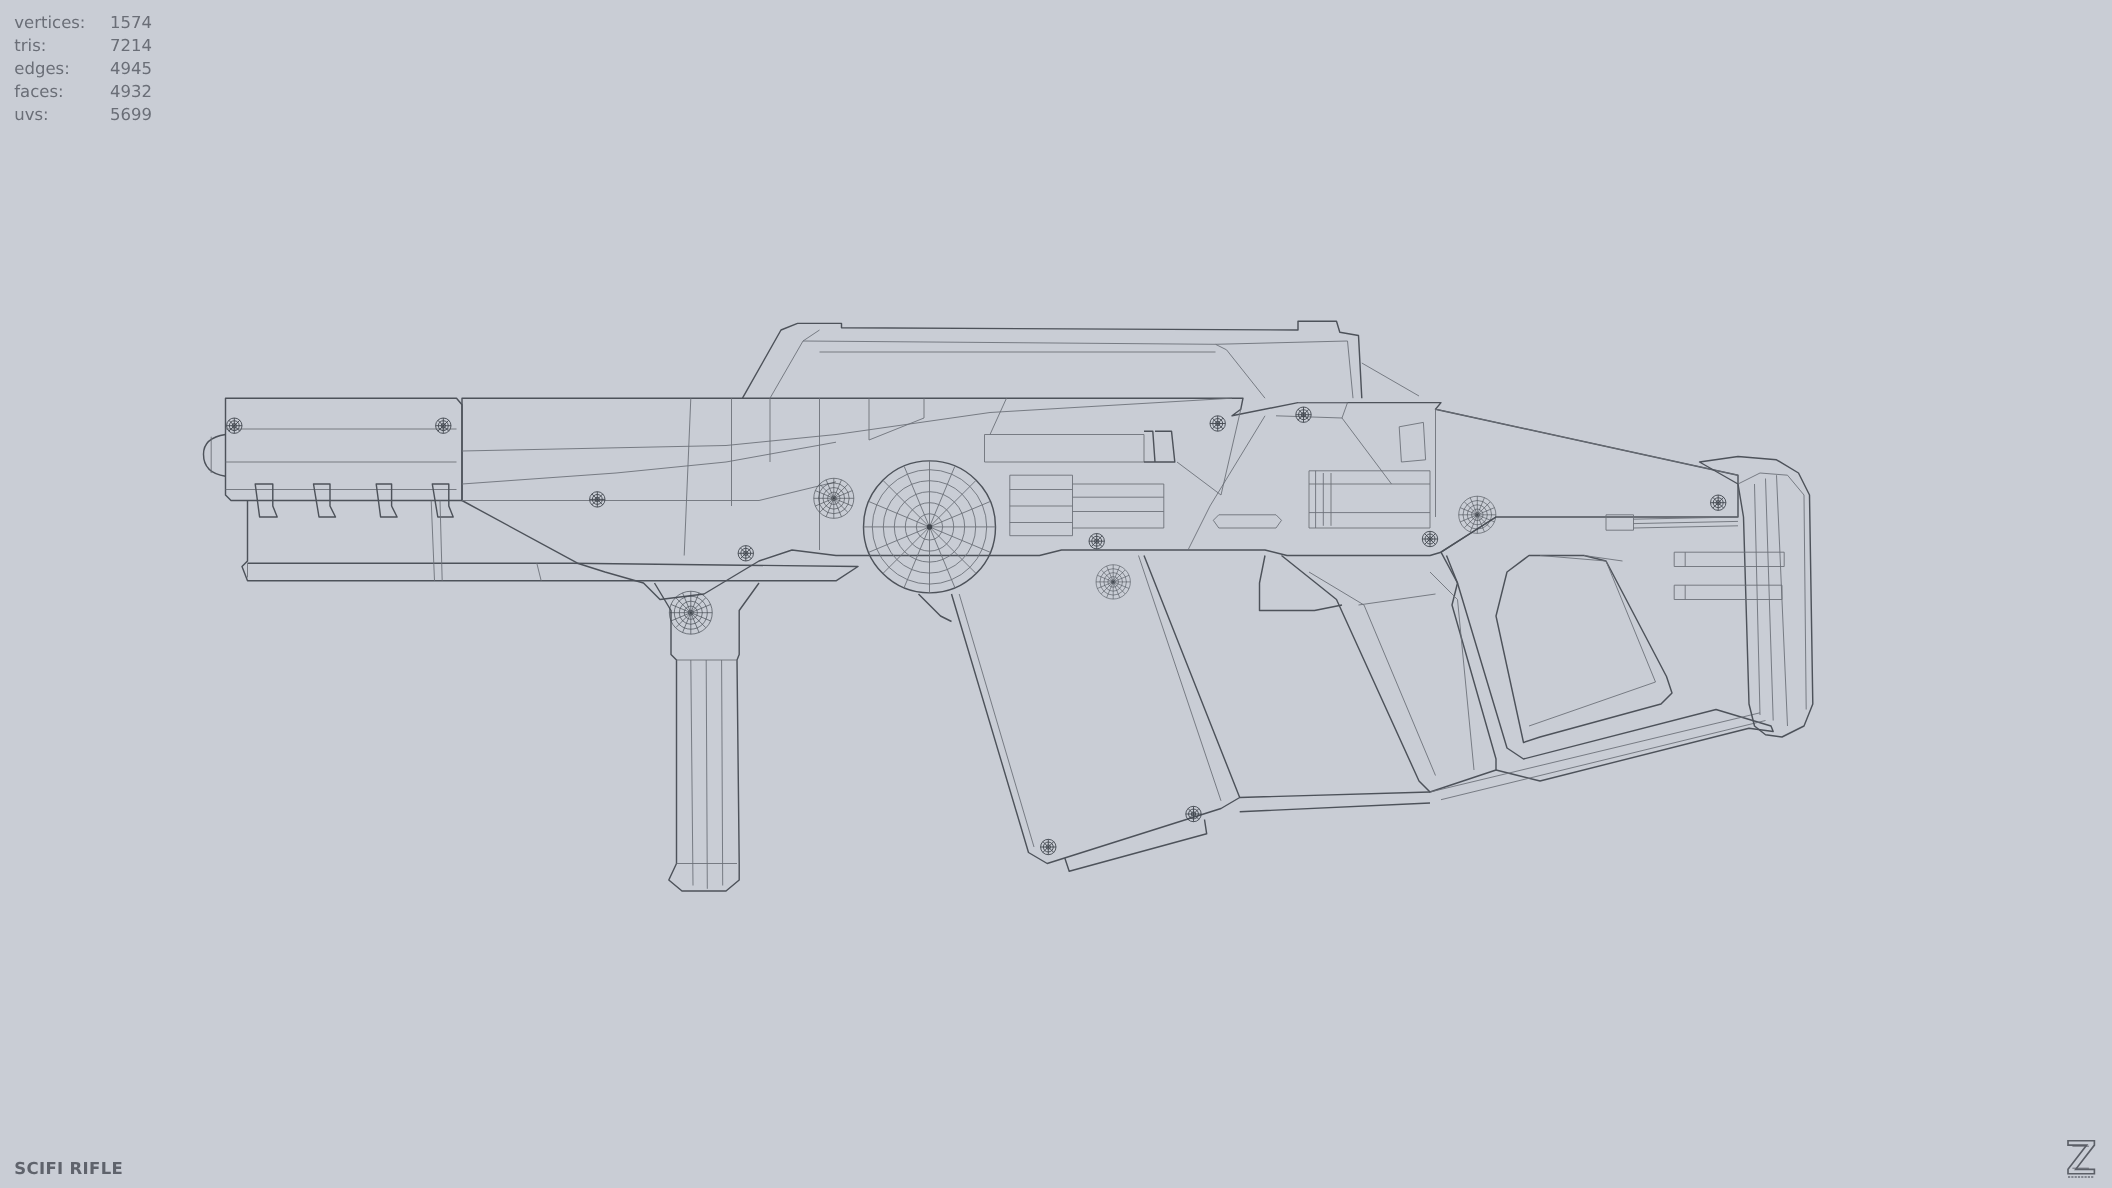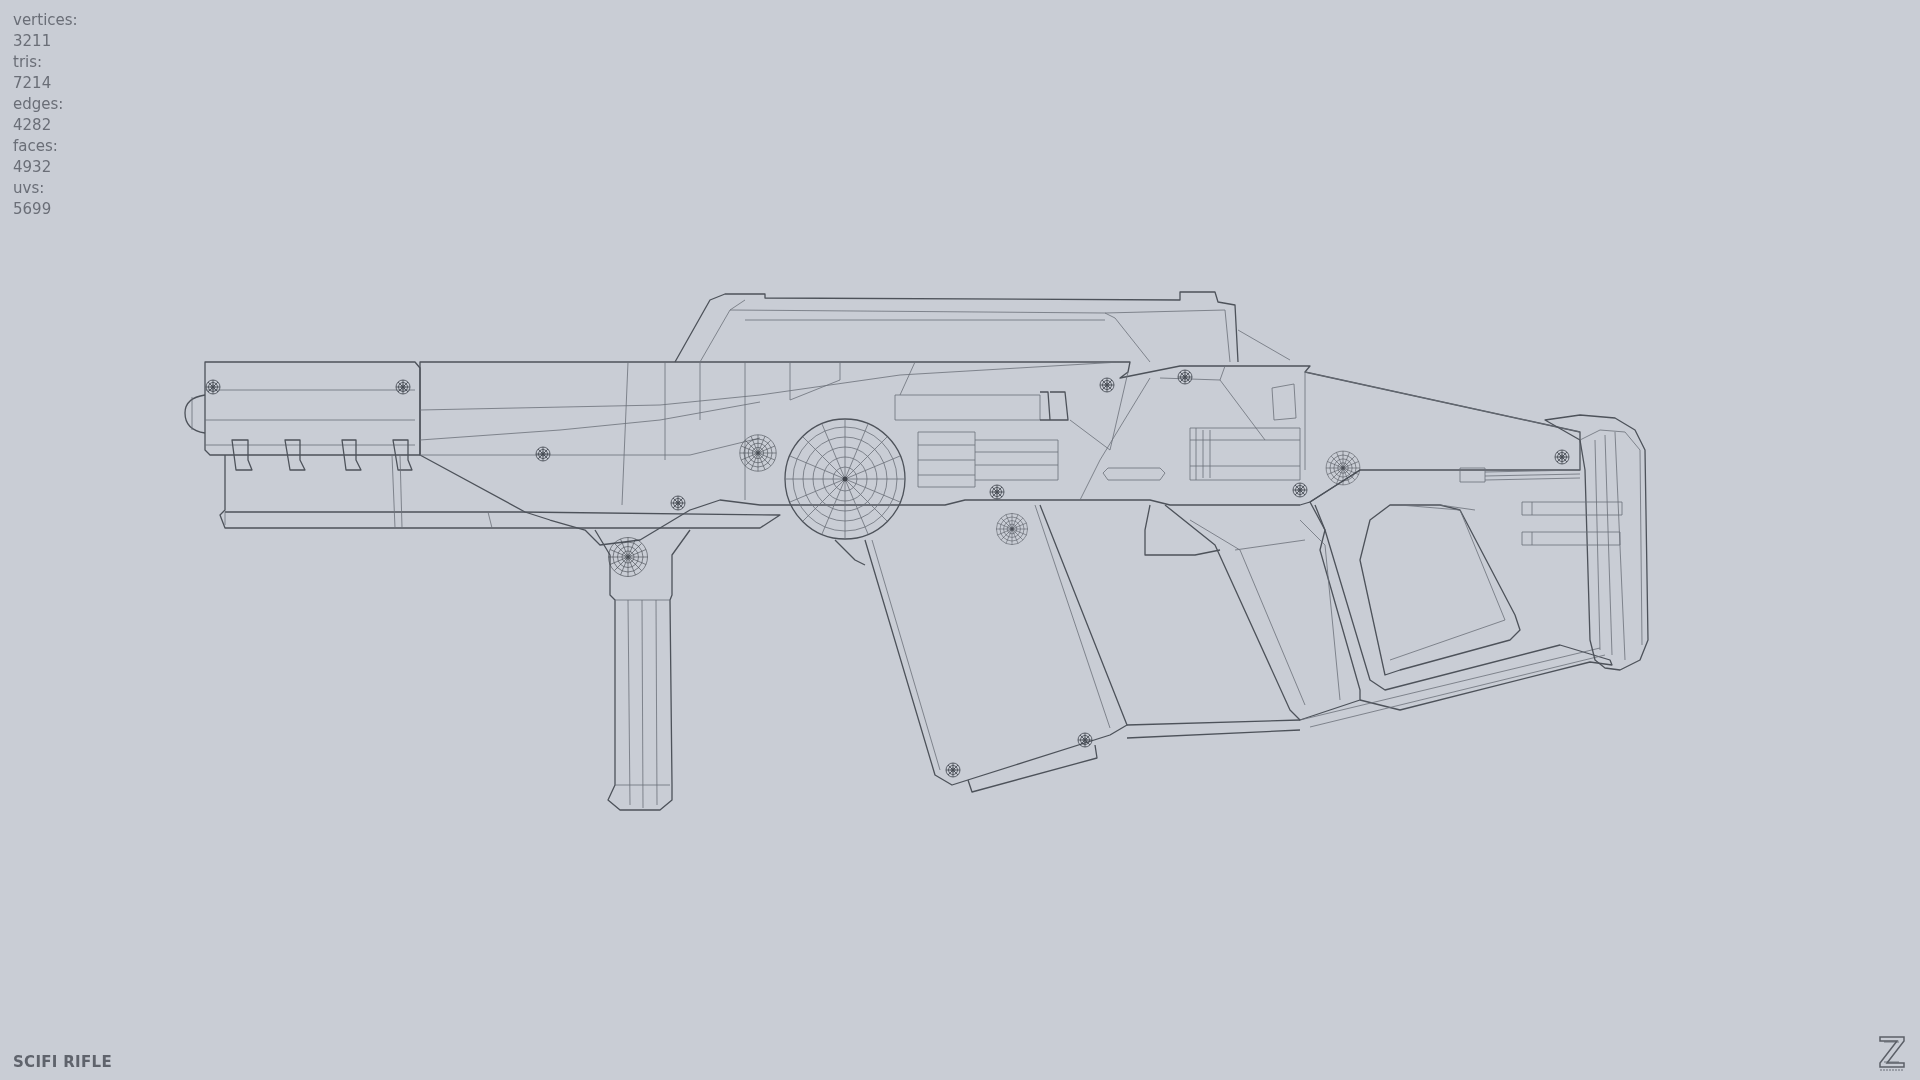--- a/index.html
+++ b/index.html
@@ -6,50 +6,50 @@
   body {
     width: 1920px; height: 1080px; overflow: hidden;
     background: #c9cdd5;
     font-family: "DejaVu Sans", sans-serif;
     position: relative;
   }
   .stats {
     position: absolute; left: 13px; top: 10px;
     color: #6a6e77; font-size: 15px; line-height: 21px;
   }
-  .stat-row { display: flex; width: 125px; flex-direction: column; }
+  .stat-row { display: flex; width: 125px; }
   .stat-label { width: 88px; }
   .stat-value { width: 38px; text-align: right; }
   .viewport { position: absolute; left: 0; top: 0; width: 1920px; height: 1080px; }
   .model-title {
     position: absolute; left: 13px; top: 1053px;
     color: #5f636c; font-size: 15px; letter-spacing: 0.3px; font-weight: bold;
   }
   .logo {
     position: absolute; left: 1877px; top: 1033px; width: 30px; height: 40px;
   }
   .wire { fill: none; stroke: #4d525a; stroke-width: 1.3; stroke-linejoin: round; }
   .wire-thin { fill: none; stroke: #6b7078; stroke-width: 0.8; }
   .screw circle, .screw line { fill: none; stroke: #3f444c; stroke-width: 0.8; }
 </style>
 </head>
 <body>
 
 <div class="stats">
   <div class="stat-row">
     <span class="stat-label">vertices:</span>
-    <span class="stat-value">3211</span>
+    <span class="stat-value">1574</span>
   </div>
   <div class="stat-row">
     <span class="stat-label">tris:</span>
     <span class="stat-value">7214</span>
   </div>
   <div class="stat-row">
     <span class="stat-label">edges:</span>
-    <span class="stat-value">4282</span>
+    <span class="stat-value">4945</span>
   </div>
   <div class="stat-row">
     <span class="stat-label">faces:</span>
     <span class="stat-value">4932</span>
   </div>
   <div class="stat-row">
     <span class="stat-label">uvs:</span>
     <span class="stat-value">5699</span>
   </div>
 </div>

